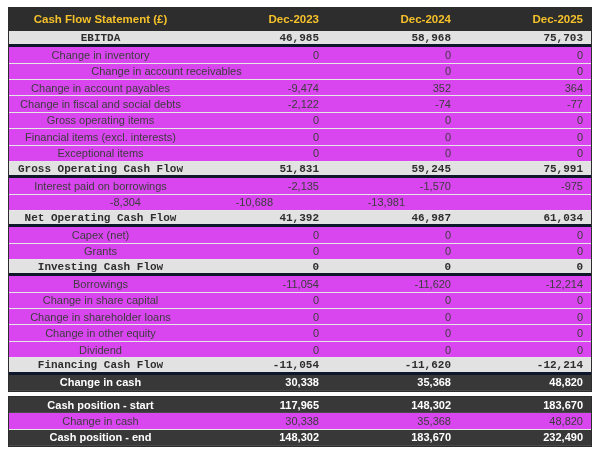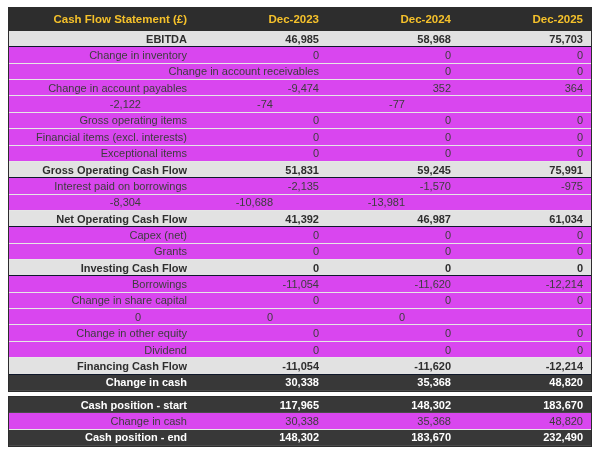--- a/index.html
+++ b/index.html
@@ -22,42 +22,43 @@
     font-size: 11px;
     color: #3d3d3d;
     background: #d946ef;
     border-bottom: 1px solid #e6e6e6;
     padding-right: 8px;
   }
   .row:last-child { border-bottom: none; }
   .cell { white-space: nowrap; overflow: hidden; }
   .cell.label {
     flex: 1;
-    text-align: right;
+    text-align: center;
     padding-left: 5px;
   }
   .cell.num {
     width: 132px;
     text-align: right;
   }
   
   .row.header {
     height: 23px;
     background: #2d2d2d;
     color: #f5c12b;
     font-weight: bold;
     font-size: 11.5px;
     border-bottom: 1px solid #2d2d2d;
   }
   
   .row.subtotal {
     background: #e2e2e2;
     font-weight: bold;
     color: #2e2e2e;
-    border-bottom: 1px solid #0f172a;
+    border-bottom: 3px solid #0f172a;
+    font-family: Liberation Mono, monospace;
   }
   
   .row.dark {
     background: #383838;
     color: #ffffff;
     font-weight: bold;
     border-bottom: 1px solid #4a4a4a;
   }
   .gap { height: 4px; background: #ffffff; }
 </style>
@@ -91,20 +92,21 @@
     <div class="cell num">0</div>
     <div class="cell num">0</div>
   </div>
         <div class="row">
     <div class="cell label">Change in account payables</div>
     <div class="cell num">-9,474</div>
     <div class="cell num">352</div>
     <div class="cell num">364</div>
   </div>
         <div class="row">
+    <div class="cell label">Change in fiscal and social debts</div>
     <div class="cell num">-2,122</div>
     <div class="cell num">-74</div>
     <div class="cell num">-77</div>
   </div>
         <div class="row">
     <div class="cell label">Gross operating items</div>
     <div class="cell num">0</div>
     <div class="cell num">0</div>
     <div class="cell num">0</div>
   </div>
@@ -167,20 +169,21 @@
     <div class="cell num">-11,620</div>
     <div class="cell num">-12,214</div>
   </div>
         <div class="row">
     <div class="cell label">Change in share capital</div>
     <div class="cell num">0</div>
     <div class="cell num">0</div>
     <div class="cell num">0</div>
   </div>
         <div class="row">
+    <div class="cell label">Change in shareholder loans</div>
     <div class="cell num">0</div>
     <div class="cell num">0</div>
     <div class="cell num">0</div>
   </div>
         <div class="row">
     <div class="cell label">Change in other equity</div>
     <div class="cell num">0</div>
     <div class="cell num">0</div>
     <div class="cell num">0</div>
   </div>

